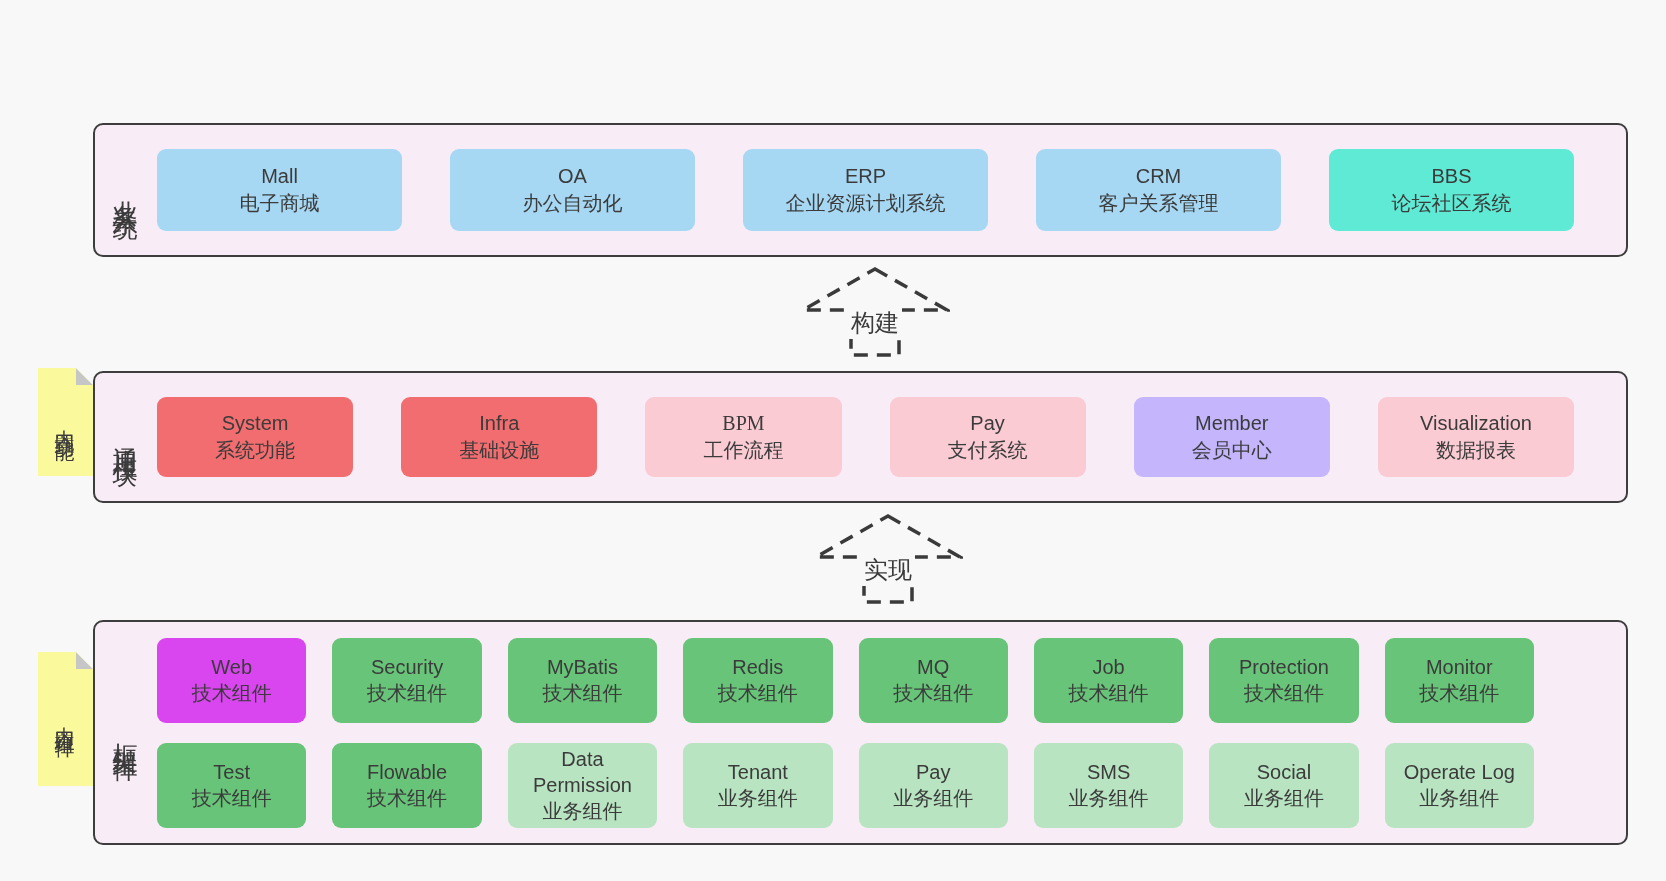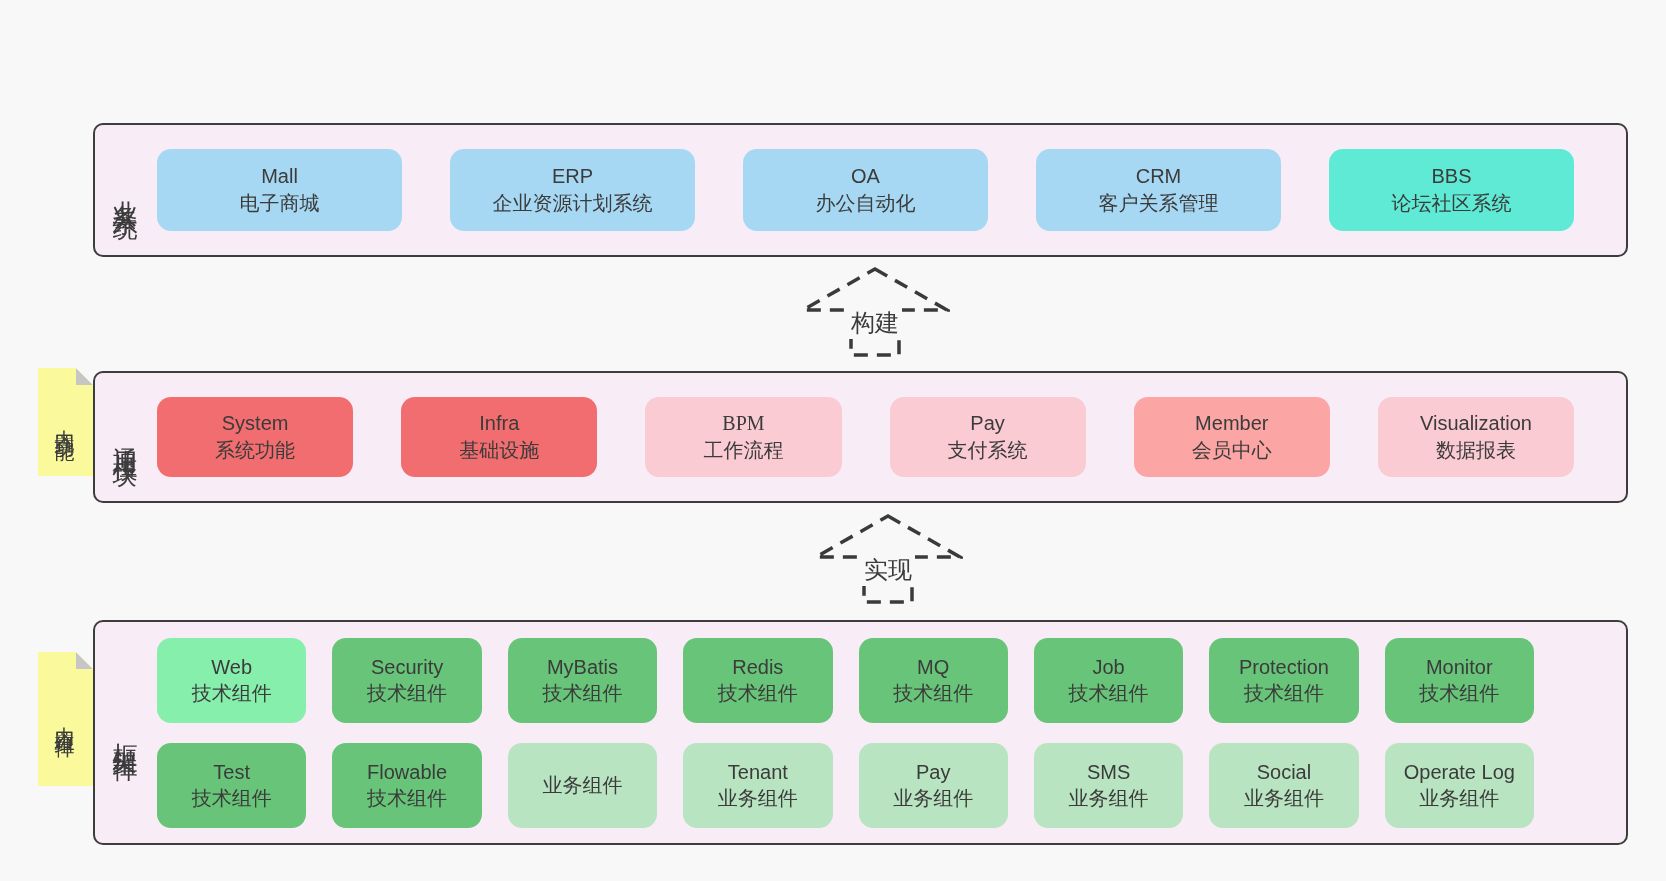--- a/index.html
+++ b/index.html
@@ -19,21 +19,21 @@
   #layer-modules    { top:371px; height:132px; }
   #layer-components { top:620px; height:225px; }
 
   .side-label {
     flex:0 0 62px; display:flex; justify-content:center; align-items:center;
     writing-mode:vertical-rl; text-orientation:upright;
     font-size:25px; letter-spacing:5px; color:#3b3b3b;
   }
   .boxes { flex:1; display:flex; gap:48px; padding-right:52px; }
   .box {
-    flex:1; height:82px; border-radius:14px;
+    flex:1; height:82px; border-radius:9px;
     display:flex; flex-direction:column; justify-content:center; align-items:center;
     text-align:center; font-size:20px; line-height:27px;
   }
   #layer-modules .box { height:80px; }
 
   .rows { flex:1; display:flex; flex-direction:column; gap:20px; padding-right:92px; }
   .rows .boxes { gap:26px; padding-right:0; }
   .rows .box { height:85px; line-height:26px; padding:0 8px; box-sizing:border-box; }
 
   
@@ -82,26 +82,26 @@
   </div>
 
   <section class="layer" id="layer-business" style="background: rgb(248, 237, 246);">
     <div class="side-label">业务系统</div>
     <div class="boxes">
       <div class="box" style="background: rgb(167, 216, 243);">
         <div class="box-name">Mall</div>
         <div class="box-desc">电子商城</div>
       </div>
       <div class="box" style="background: rgb(167, 216, 243);">
+        <div class="box-name">OA</div>
+        <div class="box-desc">办公自动化</div>
+      </div>
+      <div class="box" style="background: rgb(167, 216, 243);">
         <div class="box-name">ERP</div>
         <div class="box-desc">企业资源计划系统</div>
-      </div>
-      <div class="box" style="background: rgb(167, 216, 243);">
-        <div class="box-name">OA</div>
-        <div class="box-desc">办公自动化</div>
       </div>
       <div class="box" style="background: rgb(167, 216, 243);">
         <div class="box-name">CRM</div>
         <div class="box-desc">客户关系管理</div>
       </div>
       <div class="box" style="background: #5eead4;">
         <div class="box-name">BBS</div>
         <div class="box-desc">论坛社区系统</div>
       </div>
     </div>
@@ -126,21 +126,21 @@
         <div class="box-desc">基础设施</div>
       </div>
       <div class="box" style="background: rgb(251, 203, 212); font-family: Liberation Serif, serif;">
         <div class="box-name">BPM</div>
         <div class="box-desc">工作流程</div>
       </div>
       <div class="box" style="background: rgb(251, 203, 212);">
         <div class="box-name">Pay</div>
         <div class="box-desc">支付系统</div>
       </div>
-      <div class="box" style="background: #fca5a5; justify-content: center;">
+      <div class="box" style="background: #c4b5fd; justify-content: center;">
         <div class="box-name">Member</div>
         <div class="box-desc">会员中心</div>
       </div>
       <div class="box" style="background: rgb(251, 203, 212);">
         <div class="box-name">Visualization</div>
         <div class="box-desc">数据报表</div>
       </div>
     </div>
   </section>
 
@@ -148,21 +148,21 @@
     <svg width="150" height="92" viewBox="0 0 150 92">
       <path d="M75 3 L147 44 H99 V89 H51 V44 H3 Z"></path>
     </svg>
     <span class="arrow-label">实现</span>
   </div>
 
   <section class="layer" id="layer-components" style="background: rgb(248, 237, 246);">
     <div class="side-label">框架组件</div>
     <div class="rows">
       <div class="boxes">
-        <div class="box" style="background: #86efac;">
+        <div class="box" style="background: #d946ef;">
           <div class="box-name">Web</div>
           <div class="box-desc">技术组件</div>
         </div>
         <div class="box" style="background: rgb(103, 196, 120);">
           <div class="box-name">Security</div>
           <div class="box-desc">技术组件</div>
         </div>
         <div class="box" style="background: rgb(103, 196, 120);">
           <div class="box-name">MyBatis</div>
           <div class="box-desc">技术组件</div>
@@ -191,20 +191,21 @@
       <div class="boxes">
         <div class="box" style="background: rgb(103, 196, 120);">
           <div class="box-name">Test</div>
           <div class="box-desc">技术组件</div>
         </div>
         <div class="box" style="background: rgb(103, 196, 120);">
           <div class="box-name">Flowable</div>
           <div class="box-desc">技术组件</div>
         </div>
         <div class="box" style="background: rgb(184, 228, 193);">
+          <div class="box-name">Data Permission</div>
           <div class="box-desc">业务组件</div>
         </div>
         <div class="box" style="background: rgb(184, 228, 193);">
           <div class="box-name">Tenant</div>
           <div class="box-desc">业务组件</div>
         </div>
         <div class="box" style="background: rgb(184, 228, 193);">
           <div class="box-name">Pay</div>
           <div class="box-desc">业务组件</div>
         </div>

